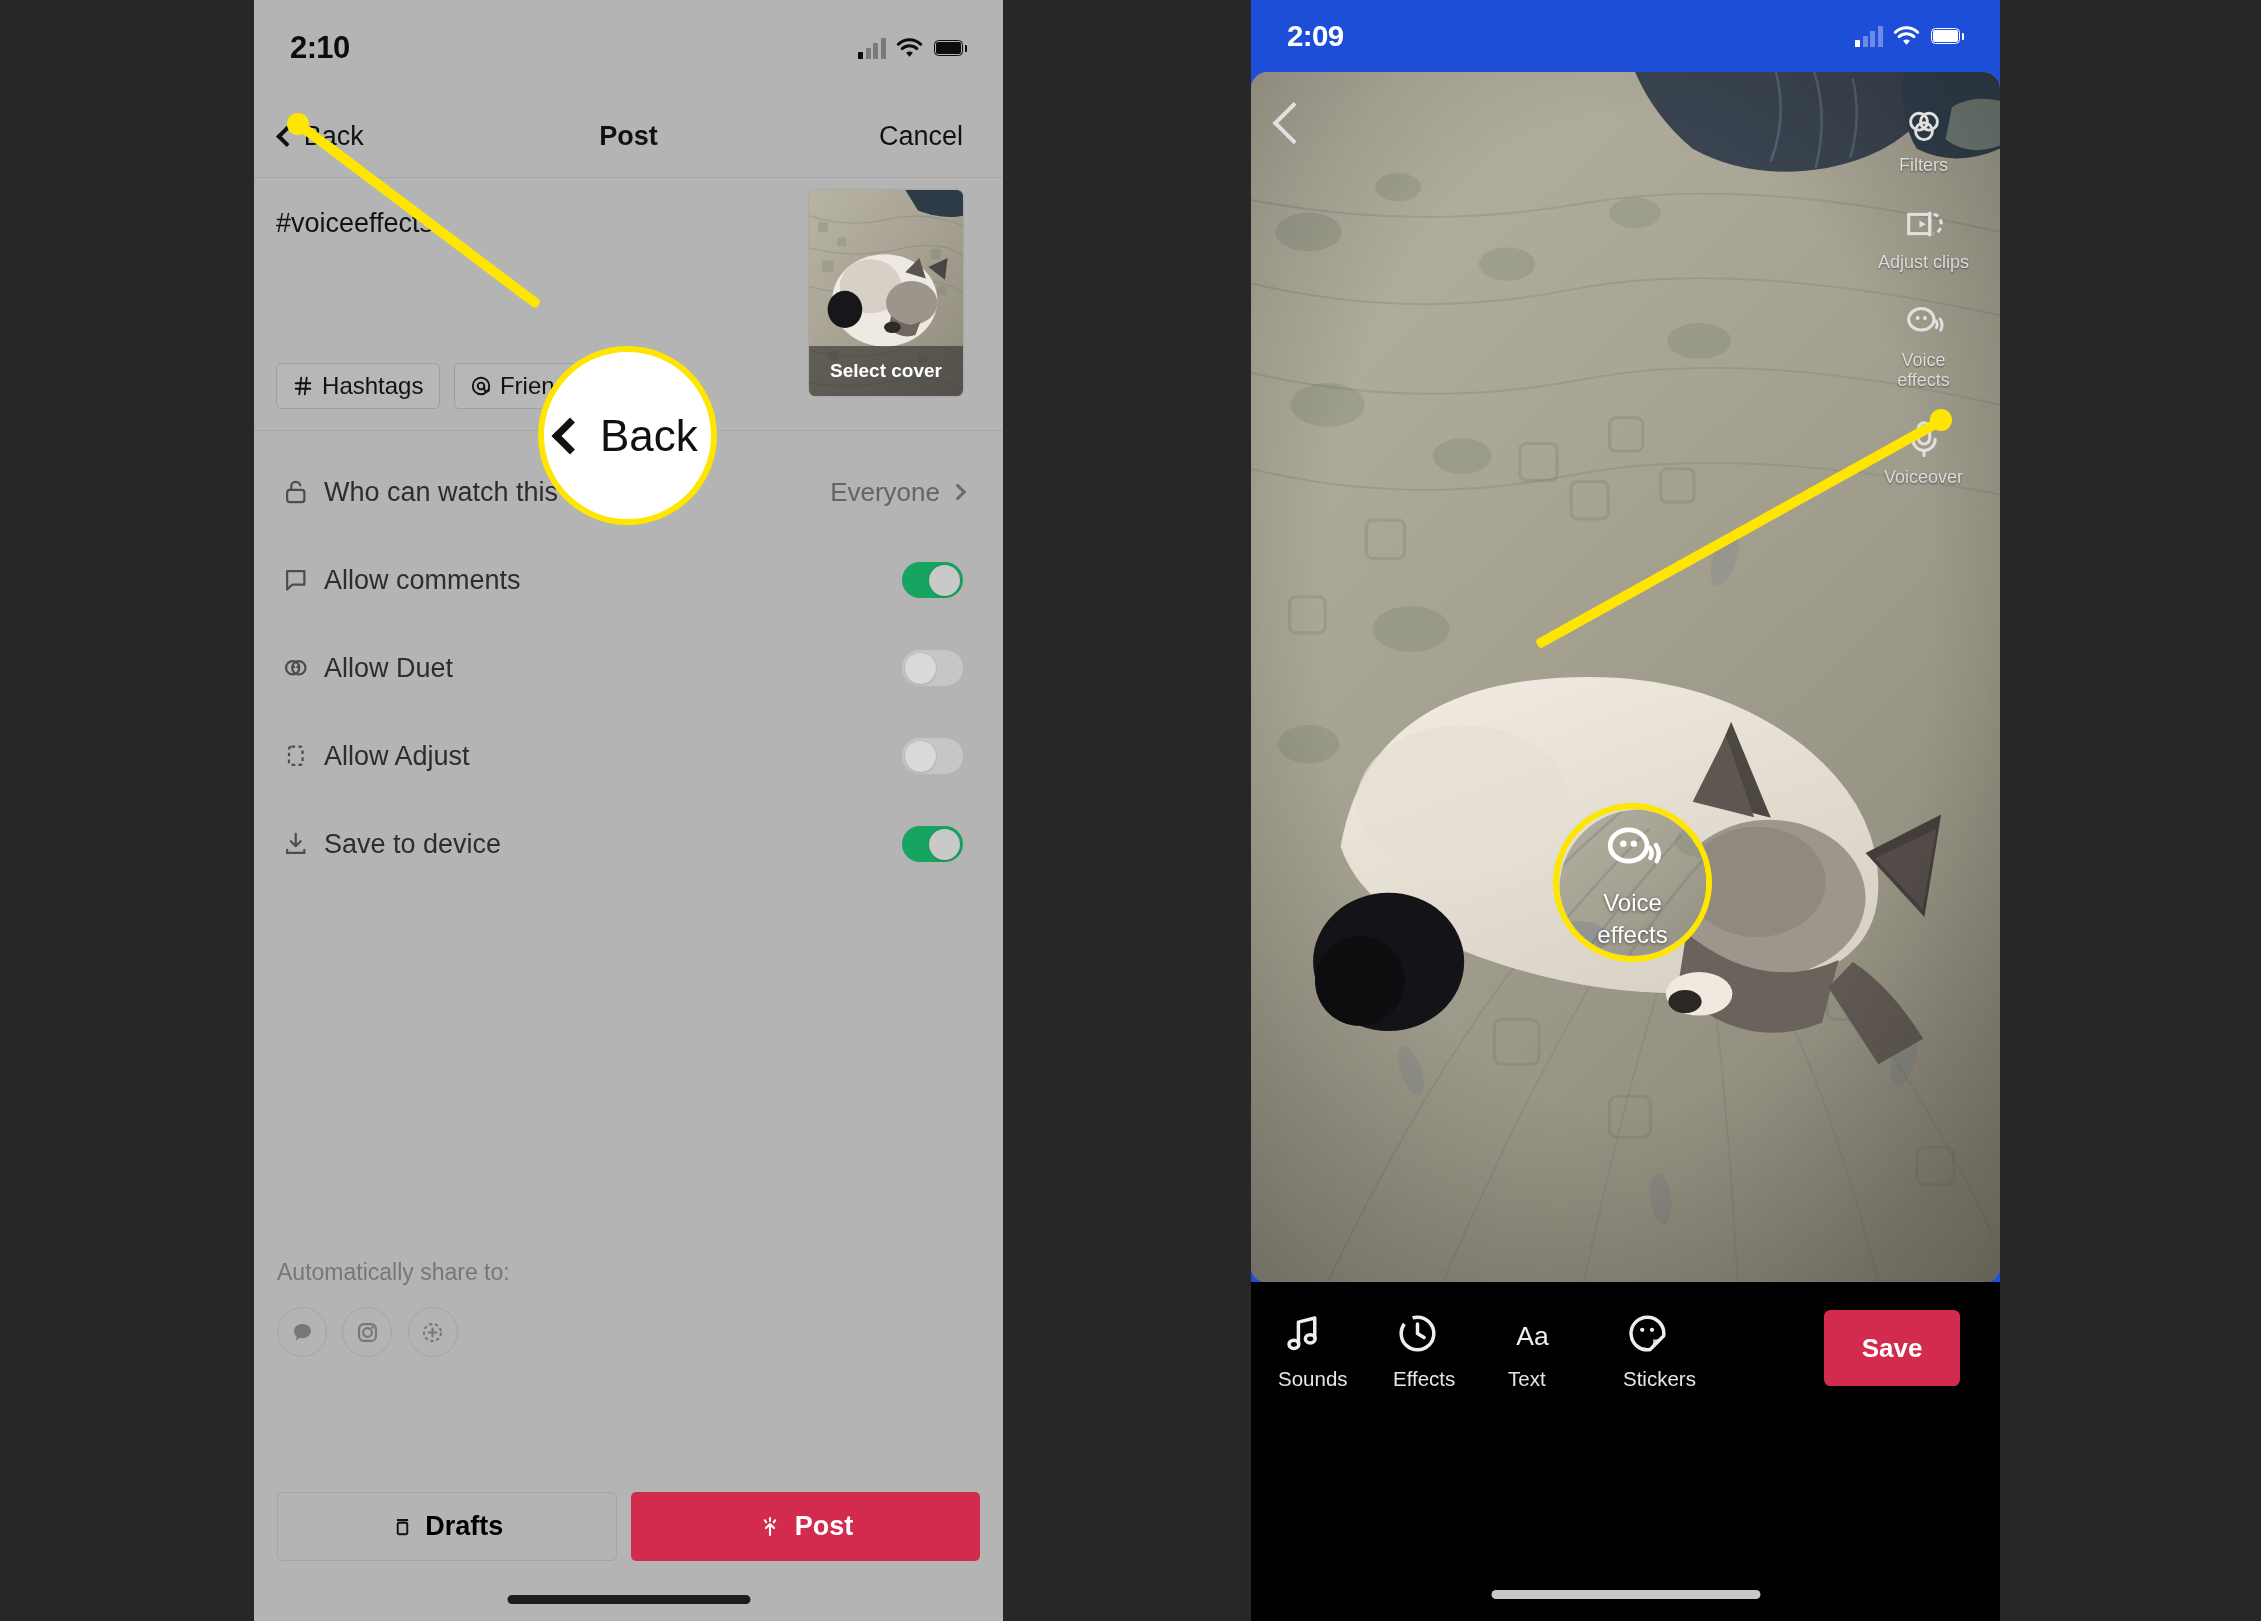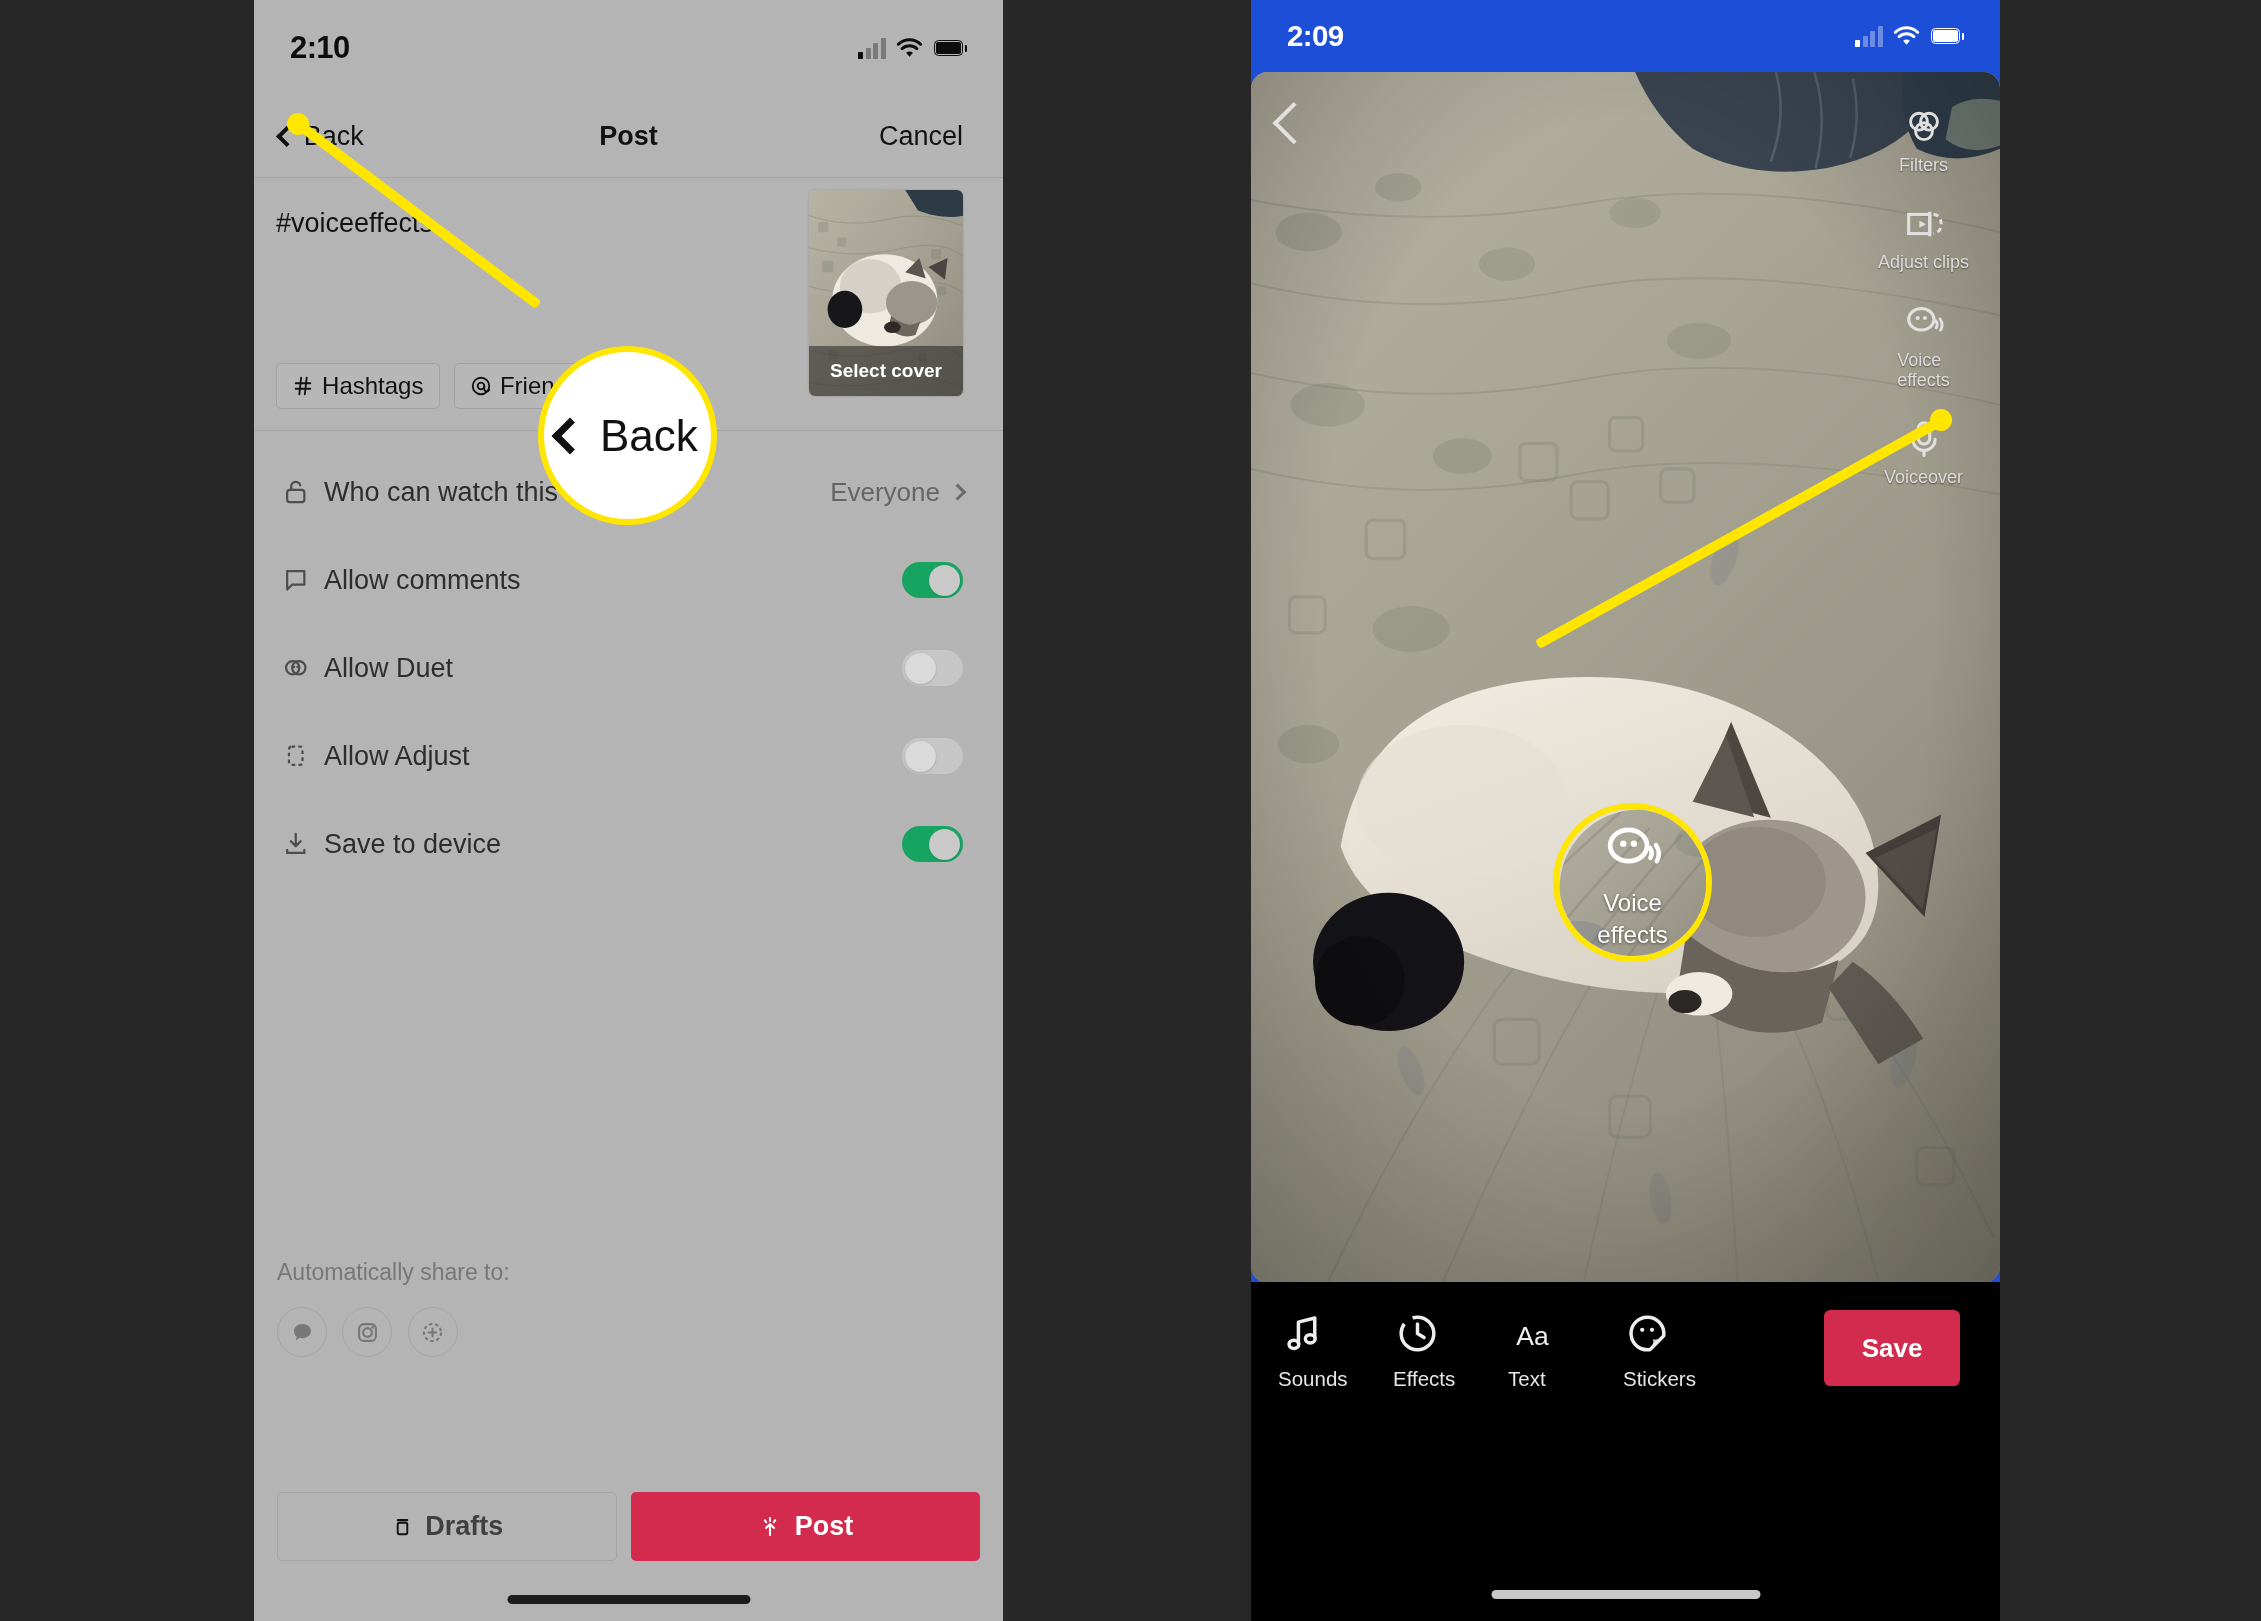--- a/index.html
+++ b/index.html
@@ -86,21 +86,21 @@
   .toggle.off .knob { left: 2.6px; background:#dadada; }
 
   .share-label { position:absolute; top: 1259px; left: 23px; font-size: 23px; color: #777; }
   .share-icons { position:absolute; top: 1307px; left: 23px; display:flex; gap: 15.4px; }
   .share-circle { width: 50px; height: 50px; border-radius: 50%; border: 1.3px solid #a4a4a4;
                   display:flex; align-items:center; justify-content:center; color:#777; }
 
   .btn-row { position: absolute; bottom: 61px; left: 23px; right: 23px; display:flex; gap: 14px; }
   .btn-drafts { flex: 0 0 340px; height: 69px; border: 1.3px solid #a4a4a4; border-radius: 5.1px;
                 background: transparent; display:flex; align-items:center; justify-content:center; gap:11.5px;
-                font-size: 27px; font-weight: 700; color: #404040; }
+                font-size: 27px; font-weight: 700; color: #000000; }
   .btn-post { flex: 1; height: 69px; border-radius: 5.1px; background: #d32b4e;
               display:flex; align-items:center; justify-content:center; gap:13px;
               font-size: 27px; font-weight: 700; color: #fff; }
   .home-ind-l { position:absolute; bottom: 18px; left: 50%; transform: translateX(-50%);
                 width: 243px; height: 9px; border-radius: 4.5px; background: #1c1c1c; }
 
   
   .phone-right {
     position: absolute; left: 1251px; top: 0; width: 749px; height: 1622px;
     background: #1d4ed8; overflow: hidden;
@@ -121,21 +121,21 @@
   }
   .video-img { position:absolute; inset:0; }
 
   .vid-back { position:absolute; left: 28px; top: 36px; width: 29.5px; height: 29.5px;
               border-left: 4.5px solid #e8e8e8; border-bottom: 4.5px solid #e8e8e8;
               transform: rotate(45deg); opacity: .92; }
 
   .side-tools { position:absolute; right: 22px; top: 32px; width: 109px;
                 display:flex; flex-direction:column; align-items:center; gap: 26px; }
   .tool { display:flex; flex-direction:column; align-items:center; gap: 5.1px; width: 109px; }
-  .tool .tlbl { font-size: 18px; color: #dcdcdc; text-align:left; line-height: 1.12;
+  .tool .tlbl { font-size: 18px; color: #dcdcdc; text-align:center; line-height: 1.12;
                 text-shadow: 0 0.6px 1.9px rgba(0,0,0,.5); }
 
   .bottombar {
     position:absolute; left:0; bottom:0; width: 749px; height: 340px; background:#000;
   }
   .bb-tools { position:absolute; left: 27px; top: 27px; display:flex; gap: 36px; }
   .bb-item { width: 79px; display:flex; flex-direction:column; align-items:flex-start; gap: 9px; }
   .bb-lbl { font-size: 20.5px; color: #e6e6e6; }
   .btn-next { position:absolute; right: 40px; top: 28px; width: 136px; height: 76px;
               background: #d32b4e; border-radius: 6.4px; color:#fff; font-size: 26px; font-weight:700;

